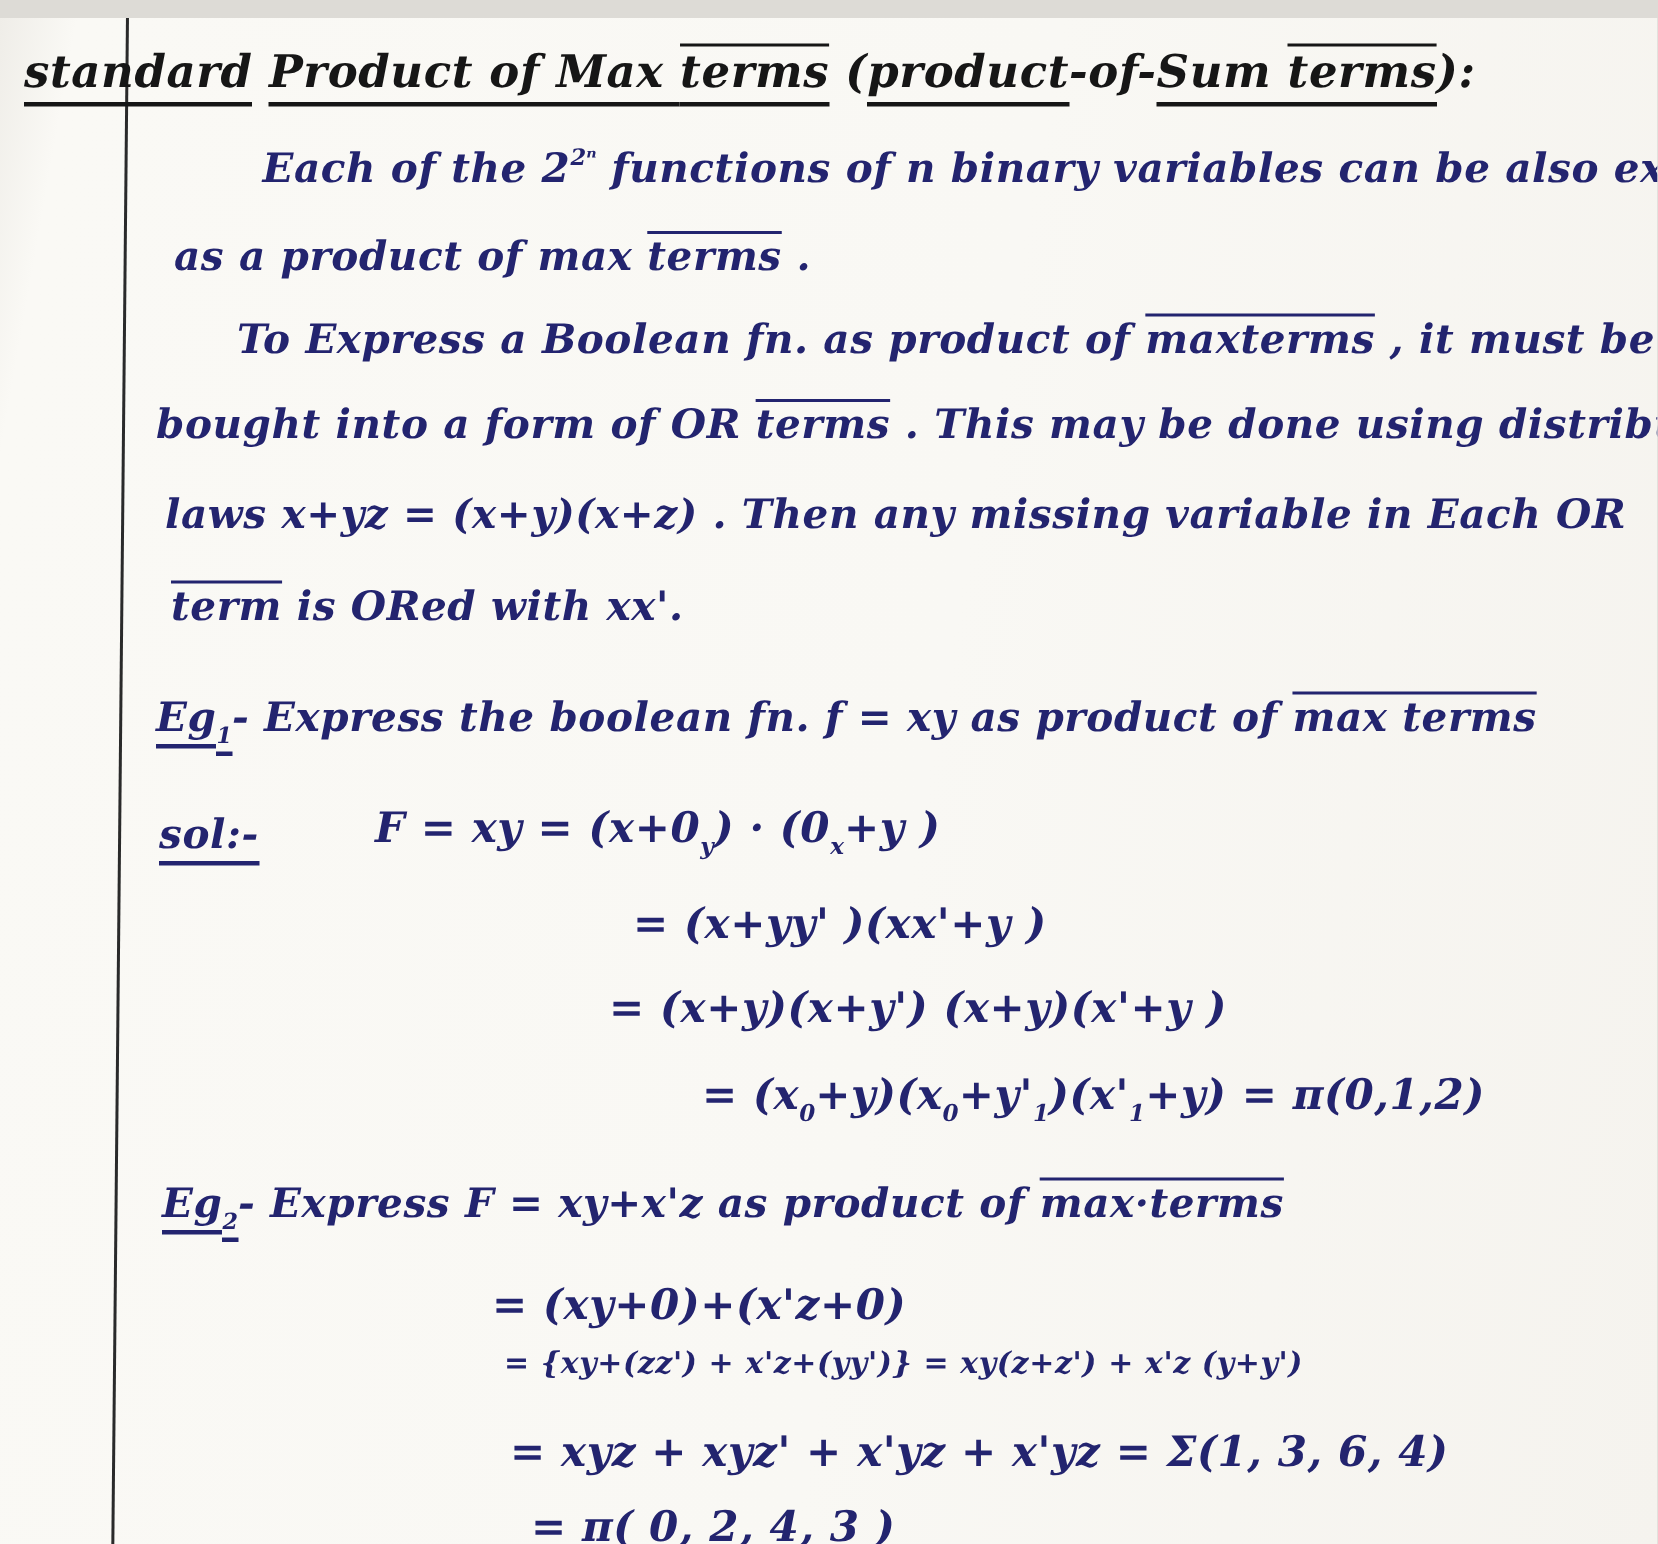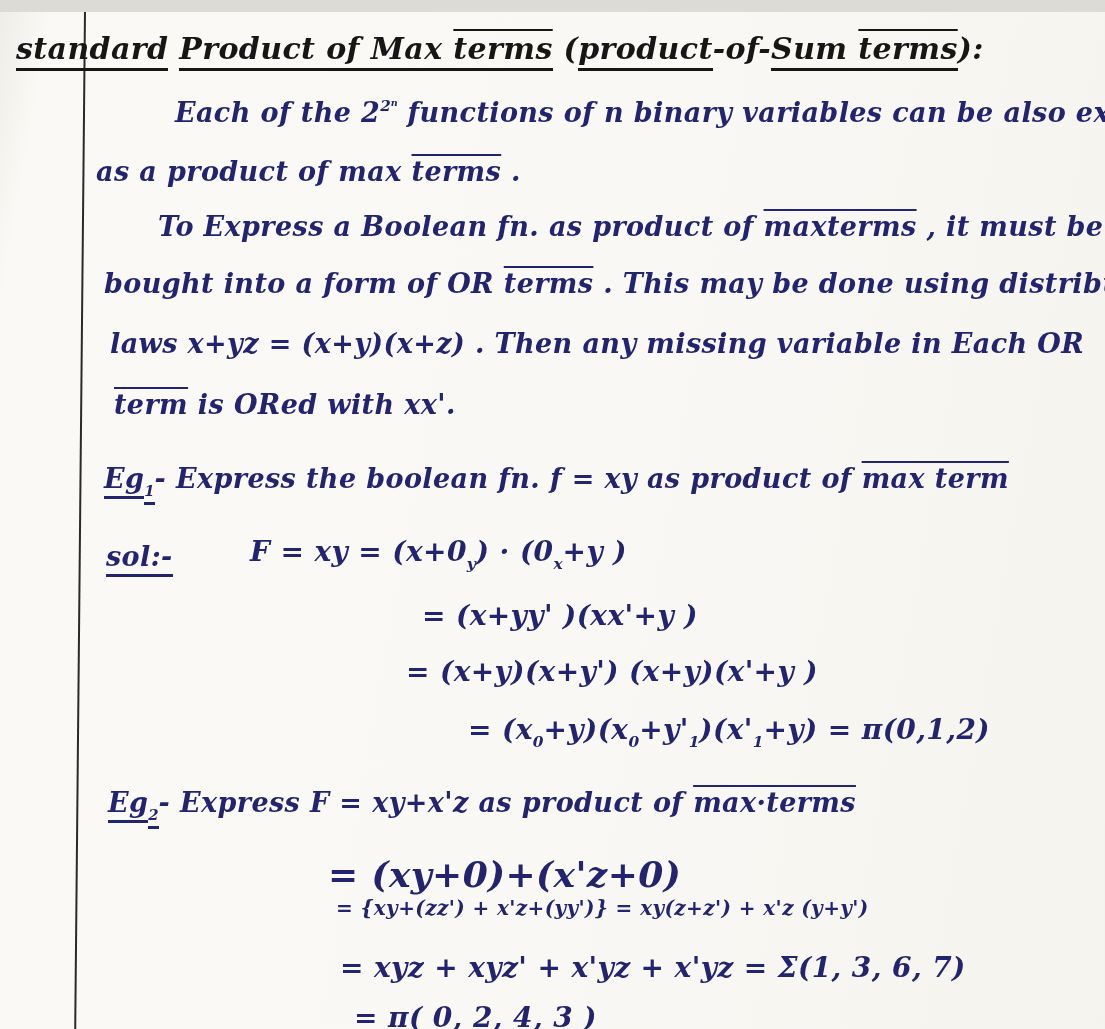--- a/index.html
+++ b/index.html
@@ -32,30 +32,30 @@
   .seg.sub{font-size:.55em;vertical-align:-.55em;letter-spacing:0;}
 </style>
 </head>
 <body>
 
 <div class="page">
   <div class="margin-line"></div>
   <div id="lines-root">
       <div class="line black" style="left: 16px; top: 18px; font-size: 30px;"><span class="seg u">standard</span><span class="seg"> </span><span class="seg u">Product of Max </span><span class="seg u o">terms</span><span class="seg"> (</span><span class="seg u">product</span><span class="seg">-of-</span><span class="seg u">Sum </span><span class="seg u o">terms</span><span class="seg">):</span></div>
       <div class="line" style="left: 175px; top: 84px;"><span class="seg">Each of the 2</span><span class="seg sup">2ⁿ</span><span class="seg"> functions of n binary variables can be also expressed</span></div>
-      <div class="line" style="left: 96px; top: 143px;"><span class="seg">as a product of max </span><span class="seg o">terms</span><span class="seg"> .</span></div>
+      <div class="line" style="left: 116px; top: 143px;"><span class="seg">as a product of max </span><span class="seg o">terms</span><span class="seg"> .</span></div>
       <div class="line" style="left: 158px; top: 198px;"><span class="seg">To Express a Boolean fn. as product of </span><span class="seg o">maxterms</span><span class="seg"> , it must be</span></div>
       <div class="line" style="left: 104px; top: 255px;"><span class="seg">bought into a form of OR </span><span class="seg o">terms</span><span class="seg"> . This may be done using distributive</span></div>
       <div class="line" style="left: 110px; top: 315px;"><span class="seg">laws  x+yz = (x+y)(x+z) .  Then any missing variable in Each OR</span></div>
       <div class="line" style="left: 114px; top: 376px;"><span class="seg o">term</span><span class="seg"> is ORed with xx'.</span></div>
-      <div class="line" style="left: 104px; top: 450px;"><span class="seg u">Eg</span><span class="seg u sub">1</span><span class="seg">- Express the boolean fn.  f = xy  as product of </span><span class="seg o">max term</span></div>
+      <div class="line" style="left: 104px; top: 450px;"><span class="seg u">Eg</span><span class="seg u sub">1</span><span class="seg">- Express the boolean fn.  f = xy  as product of </span><span class="seg o">max terms</span></div>
       <div class="line" style="left: 106px; top: 528px;"><span class="seg u">sol:-</span></div>
       <div class="line" style="left: 250px; top: 522px; font-size: 28px;"><span class="seg">F = xy  = (x+0</span><span class="seg sub">y</span><span class="seg">) · (0</span><span class="seg sub">x</span><span class="seg">+y )</span></div>
       <div class="line" style="left: 422px; top: 586px; font-size: 28px;"><span class="seg">= (x+yy' )(xx'+y )</span></div>
       <div class="line" style="left: 406px; top: 642px; font-size: 28px;"><span class="seg">= (x+y)(x+y') (x+y)(x'+y )</span></div>
       <div class="line" style="left: 468px; top: 700px; font-size: 28px;"><span class="seg">= (x</span><span class="seg sub">0</span><span class="seg">+y)(x</span><span class="seg sub">0</span><span class="seg">+y'</span><span class="seg sub">1</span><span class="seg">)(x'</span><span class="seg sub">1</span><span class="seg">+y)  =  π(0,1,2)</span></div>
       <div class="line" style="left: 108px; top: 774px;"><span class="seg u">Eg</span><span class="seg u sub">2</span><span class="seg">- Express F = xy+x'z  as product of </span><span class="seg o">max·terms</span></div>
-      <div class="line" style="left: 328px; top: 840px; font-size: 36px;"><span class="seg">= (xy+0)+(x'z+0)</span></div>
+      <div class="line" style="left: 328px; top: 840px; font-size: 28px;"><span class="seg">= (xy+0)+(x'z+0)</span></div>
       <div class="line" style="left: 336px; top: 884px; font-size: 20px;"><span class="seg">= {xy+(zz') + x'z+(yy')}  =  xy(z+z') + x'z (y+y')</span></div>
-      <div class="line" style="left: 340px; top: 938px; font-size: 28px;"><span class="seg">= xyz + xyz' + x'yz + x'yz  =  Σ(1, 3, 6, 7)</span></div>
+      <div class="line" style="left: 340px; top: 938px; font-size: 28px;"><span class="seg">= xyz + xyz' + x'yz + x'yz  =  Σ(1, 3, 6, 4)</span></div>
       <div class="line" style="left: 354px; top: 988px; font-size: 28px;"><span class="seg">= π( 0, 2, 4, 3 )</span></div>
     </div>
 </div>
 
 </body></html>

